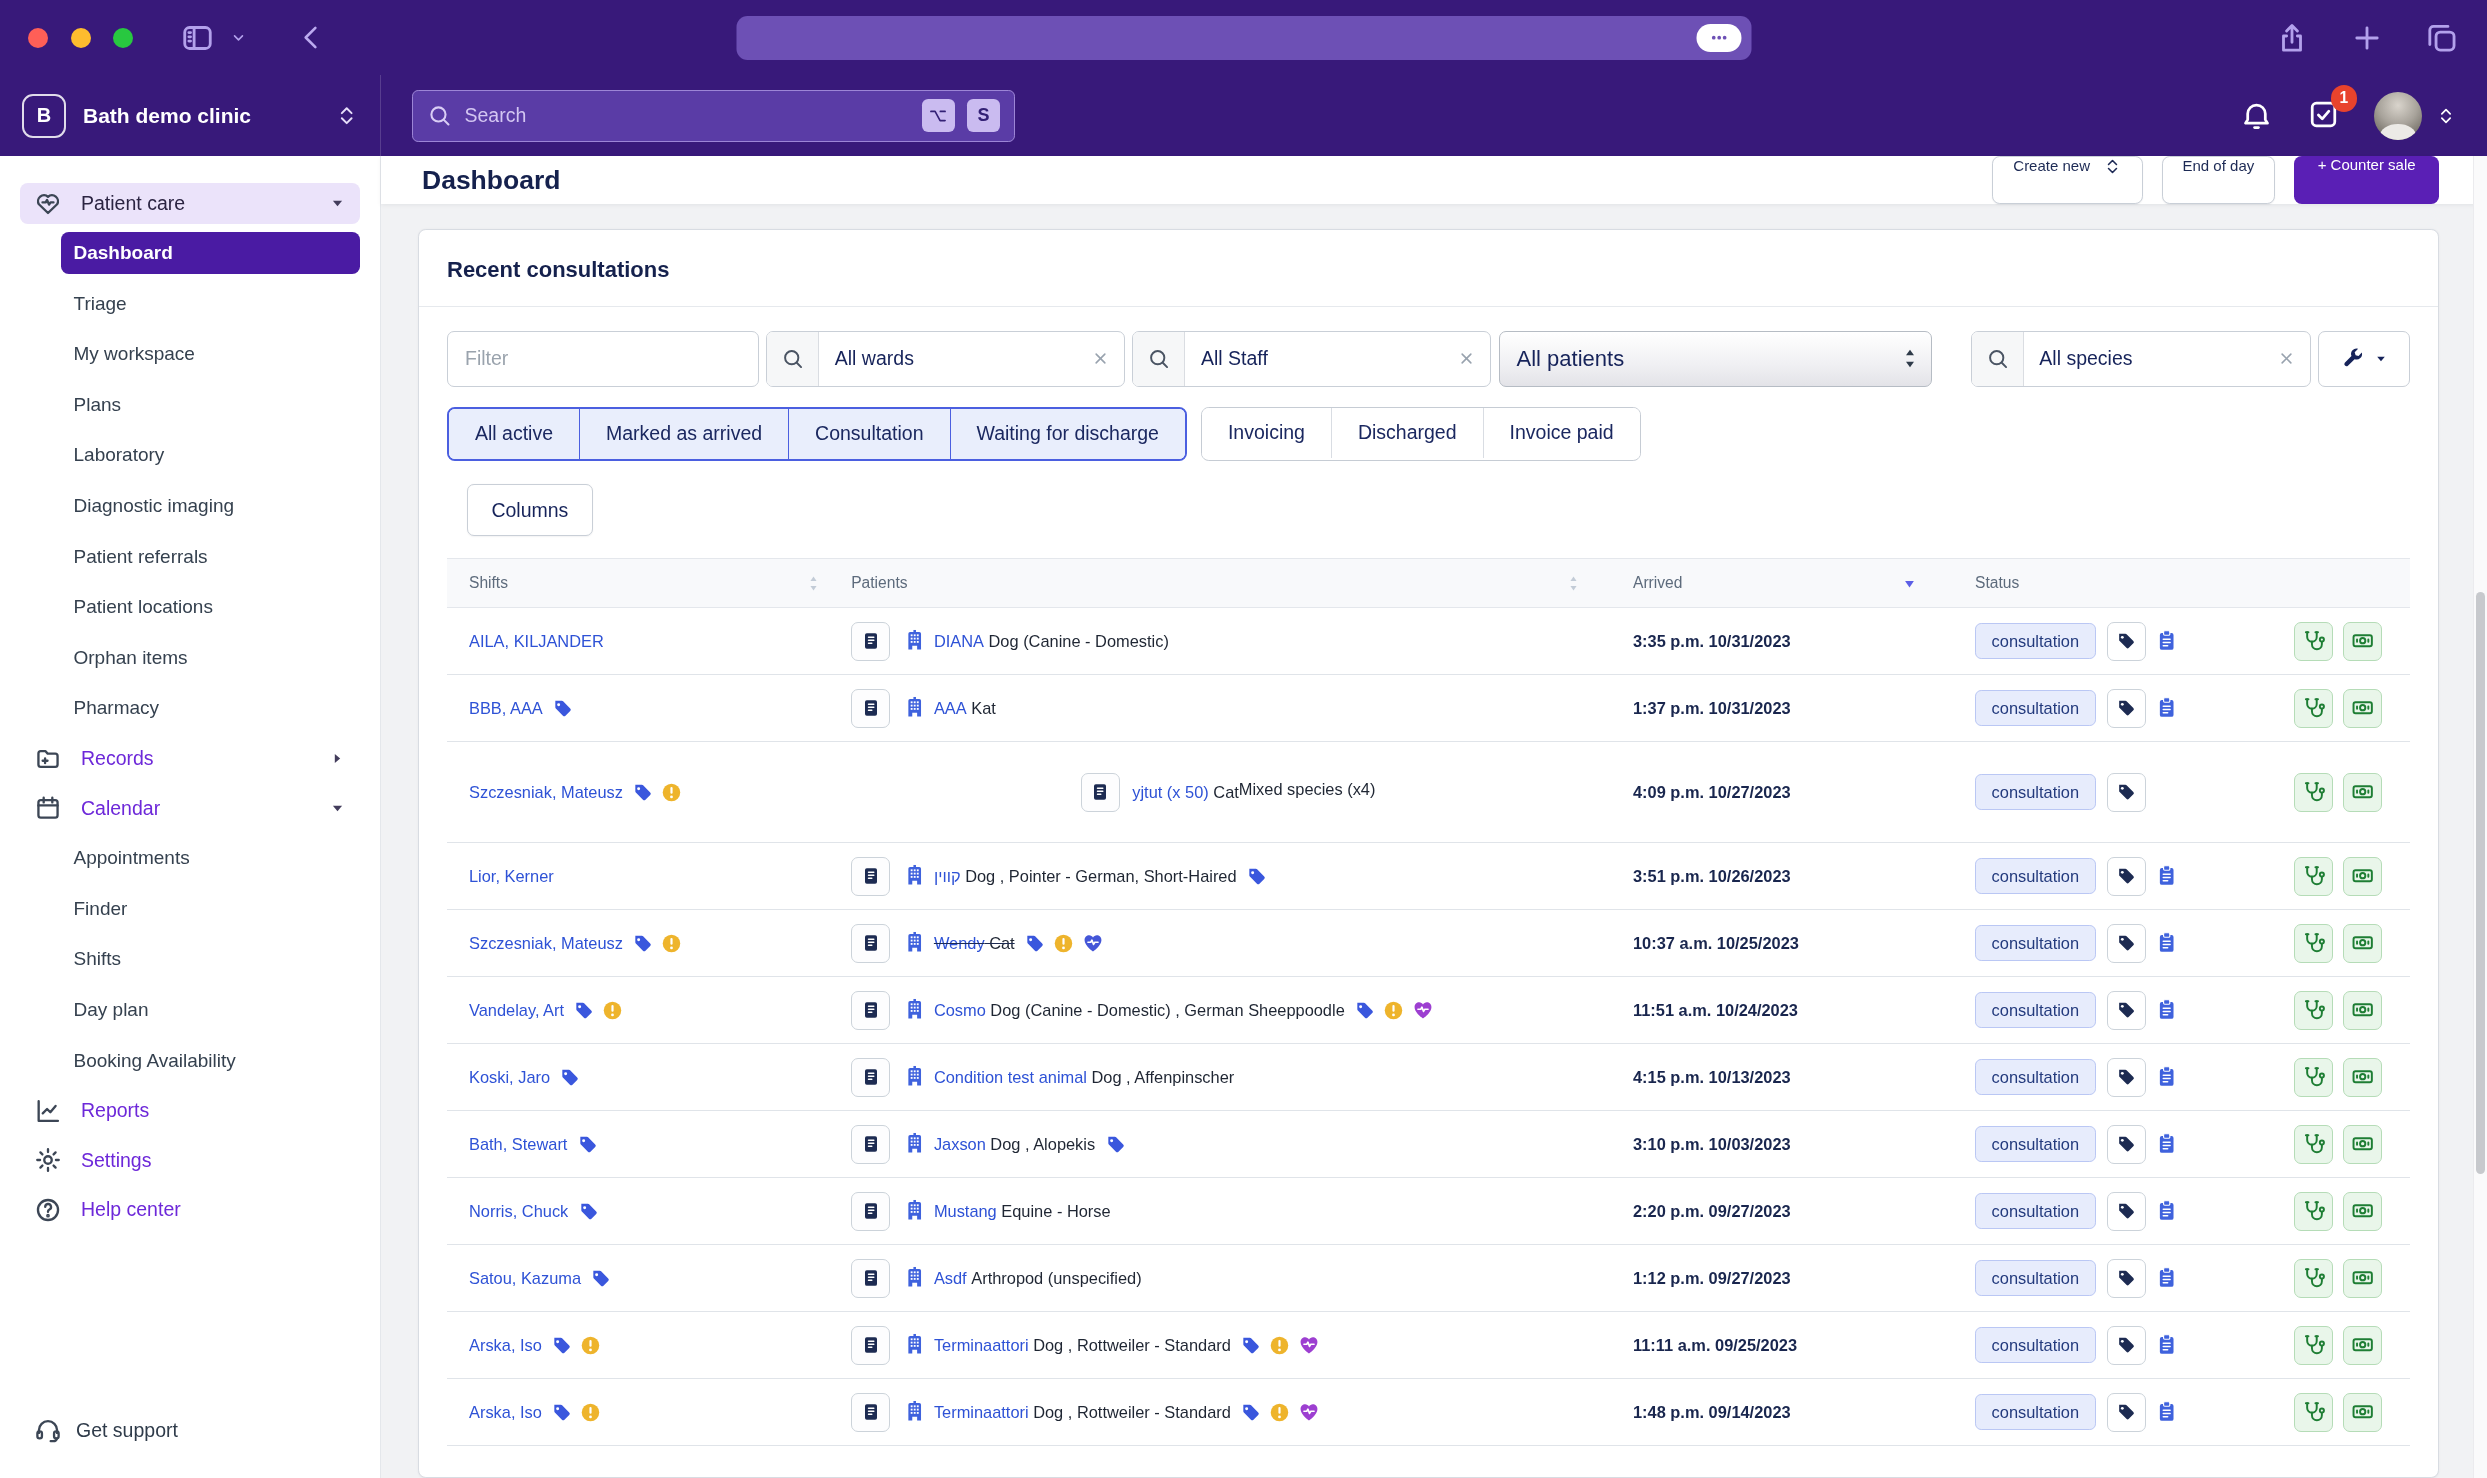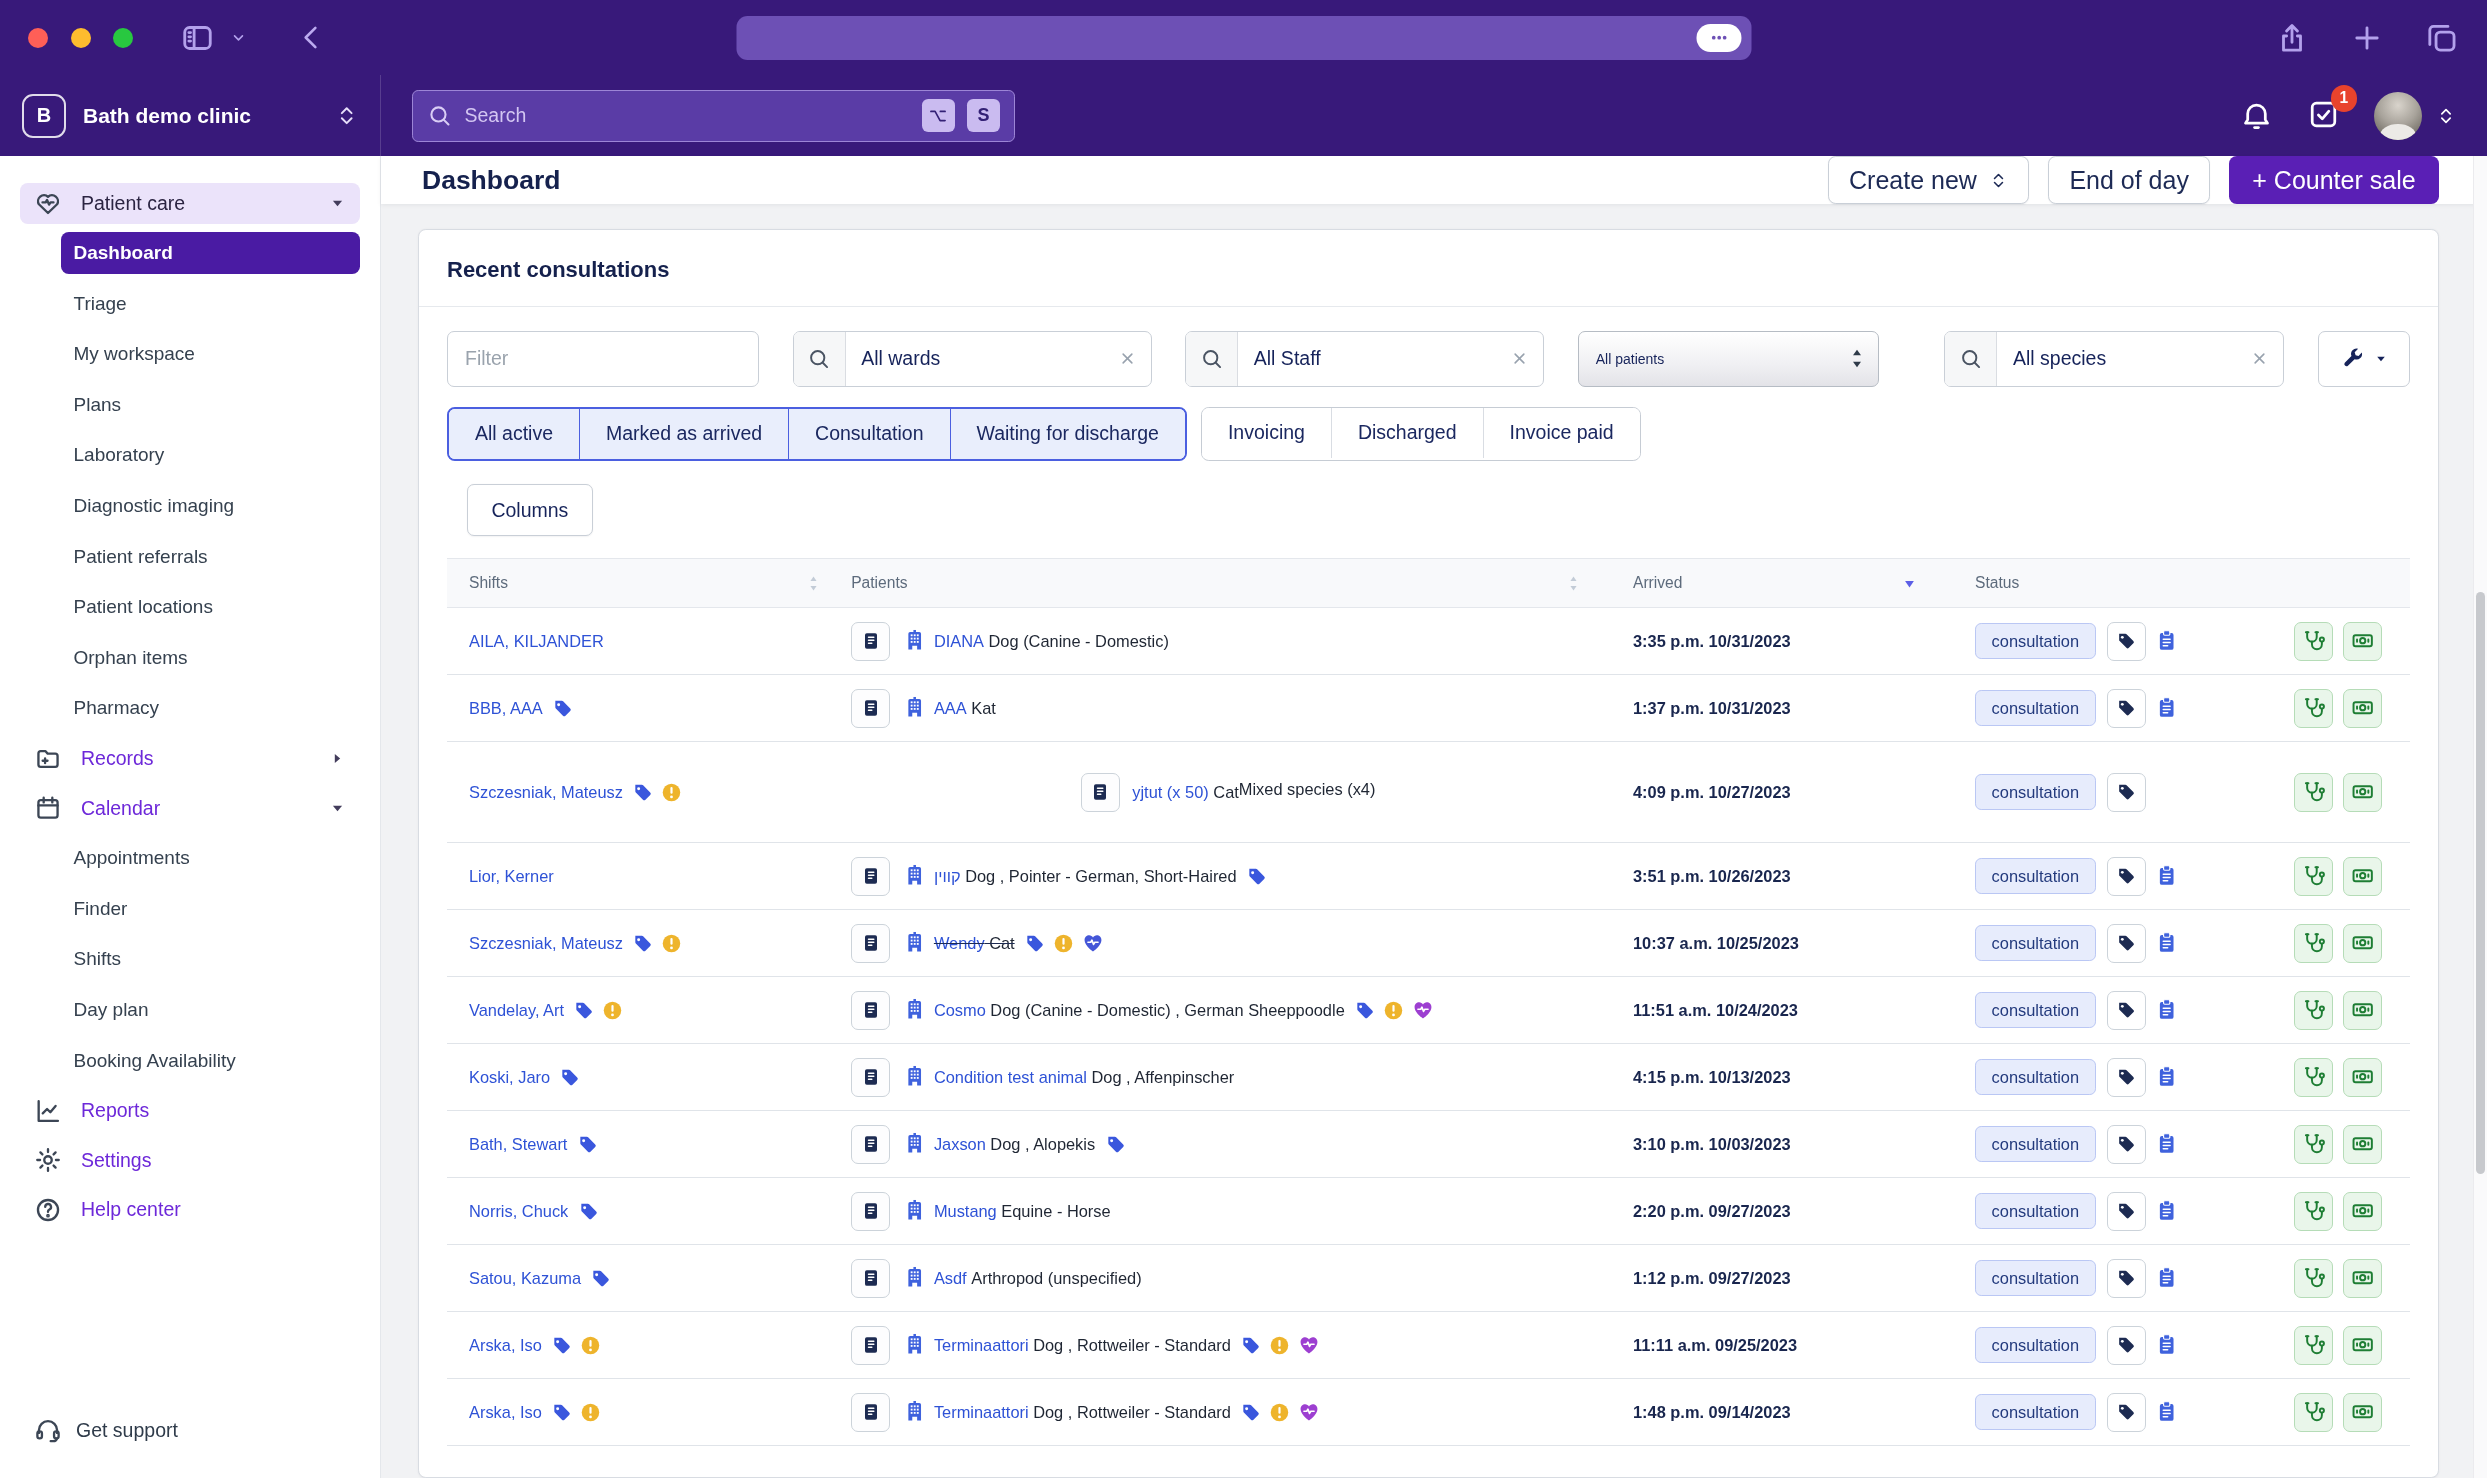--- a/index.html
+++ b/index.html
@@ -62,43 +62,43 @@
   .nav-sub.active { background:#4a1ba3; color:#fff; font-weight:700; }
   .support { margin-top:auto; display:flex; align-items:center; gap:14px; padding:0 34px 34px; font-size:19.5px; color:#2f3b4a; }
   .support .s-ic { width:28px; height:28px; color:#3c4655; }
 
   
   .main { flex:1; display:flex; flex-direction:column; position:relative; min-width:0; }
   .page-head { height:87px; background:#fff; display:flex; align-items:center; padding:0 48px 0 41px;
     box-shadow:0 1.6px 4.7px rgba(16,24,40,.07); position:relative; z-index:2; }
   .page-head h1 { font-size:26.5px; font-weight:700; color:#15214d; }
   .actions { margin-left:auto; display:flex; gap:19px; }
-  .btn { height:48px; border-radius:7.8px; font-size:25px; display:inline-flex; align-items:center; justify-content:center;
+  .btn { height:48px; border-radius:7.8px; font-size:15px; display:inline-flex; align-items:flex-start; justify-content:center;
     font-family:inherit; cursor:default; white-space:nowrap; }
   .btn-sec { background:#fff; border:1.6px solid #c9cfd7; color:#1d2a55; padding:0 20px; gap:12.5px; box-shadow:0 0.8px 1.6px rgba(16,24,40,.05); }
   .btn-sec .icn { width:20px; height:20px; color:#1d2a55; }
   .btn-pri { background:#5a1fb5; color:#fff; border:none; padding:0 23.4px; font-weight:500; }
 
   .content { padding:25px 48px 0 37px; }
   .card { background:#fff; border:1.6px solid #d8dce2; border-radius:7.8px; box-shadow:0 0.8px 2.3px rgba(16,24,40,.05); padding-bottom:31px; }
   .card-title { padding:26.5px 28px 23.4px; font-size:22px; font-weight:700; color:#15214d; border-bottom:1.6px solid #e6e9ed; }
 
   .filters { display:flex; justify-content:space-between; align-items:center; margin:23.4px 28px 0; }
   .f-filter { width:312px; height:56px; border:1.6px solid #c9cfd7; border-radius:7px; padding:0 17px; font-size:19.5px;
     color:#16235a; font-family:inherit; outline:none; background:#fff; }
   .f-filter::placeholder { color:#9aa3ad; }
   .combo { height:56px; border:1.6px solid #c9cfd7; border-radius:7px; display:flex; align-items:center; background:#fff; }
   .combo-ic { width:52px; align-self:stretch; background:#f6f7f8; border-right:1.6px solid #dadde2; border-radius:5.5px 0 0 5.5px;
     display:flex; align-items:center; justify-content:center; }
   .combo-ic .icn { width:23.4px; height:23.4px; color:#4a5463; }
   .combo-val { flex:1; padding-left:15.6px; font-size:19.5px; color:#16235a; white-space:nowrap; overflow:hidden; }
   .i-clear { width:19px; height:19px; color:#98a2ae; margin:0 14px; }
   .w-wards { width:359px; } .w-staff { width:359px; } .w-species { width:340px;margin-left:32px; }
-  .pselect { width:301px; height:56px; border:1.6px solid #b6bcc4; border-radius:7px; display:flex; align-items:center;
-    padding:0 11px 0 17px; font-size:14px; color:#16235a;
+  .pselect { width:433px; height:56px; border:1.6px solid #b6bcc4; border-radius:7px; display:flex; align-items:center;
+    padding:0 11px 0 17px; font-size:22px; color:#16235a;
     background:linear-gradient(180deg,#ffffff 0%,#f0f0f3 60%,#e3e3e8 100%); box-shadow:inset 0 0.8px 0 #fff; }
   .pselect .val { flex:1; }
   .i-stepper { width:20px; height:25px; color:#2e3a49; }
   .wrench-btn { width:92px; height:56px; border:1.6px solid #c9cfd7; border-radius:7px; background:#fff; display:flex;
     align-items:center; justify-content:center; gap:9.4px; }
   .wrench-btn .i-wrench { width:25px; height:25px; color:#16235a; }
   .wrench-btn .i-caret { width:14px; height:14px; color:#16235a; }
 
   .tabsrow { display:flex; gap:14px; margin:20px 28px 0; }
   .tabgroup { display:flex; border-radius:7.8px; overflow:hidden; }

